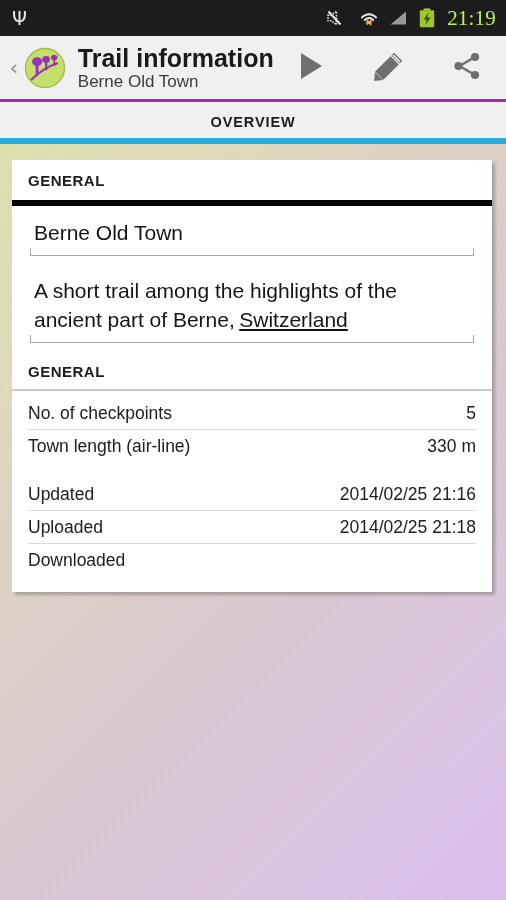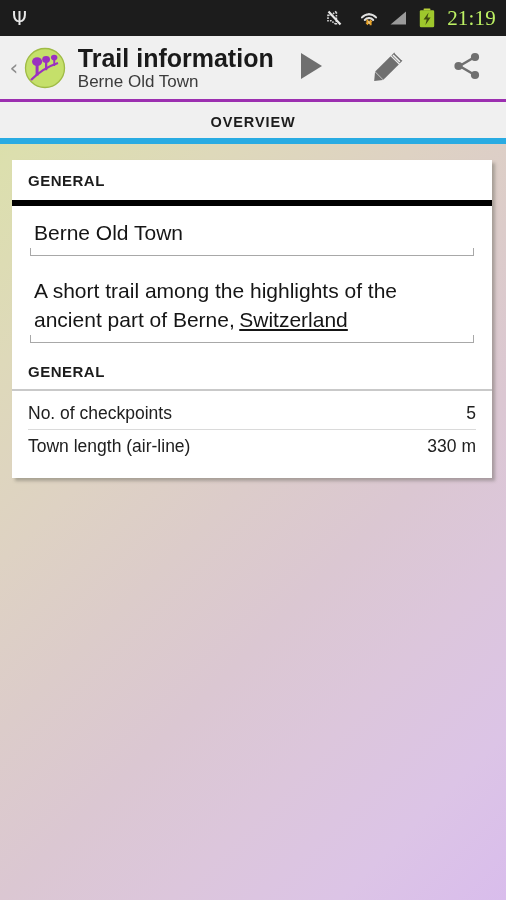--- a/index.html
+++ b/index.html
@@ -405,18 +405,32 @@
           <span class="kv-key">No. of checkpoints</span>
           <span class="kv-val">5</span>
         </div>
         <div class="kv-row last">
           <span class="kv-key">Town length (air-line)</span>
           <span class="kv-val">330 m</span>
         </div>
       </div>
 
 
+      <div class="rows">
+        <div class="kv-row">
+          <span class="kv-key">Updated</span>
+          <span class="kv-val">2014/02/25 21:16</span>
+        </div>
+        <div class="kv-row">
+          <span class="kv-key">Uploaded</span>
+          <span class="kv-val">2014/02/25 21:18</span>
+        </div>
+        <div class="kv-row last">
+          <span class="kv-key">Downloaded</span>
+          <span class="kv-val"></span>
+        </div>
+      </div>
 
       <div class="card-bottom-pad"></div>
     </div>
   </div>
 
 </div>
 
 </body></html>

